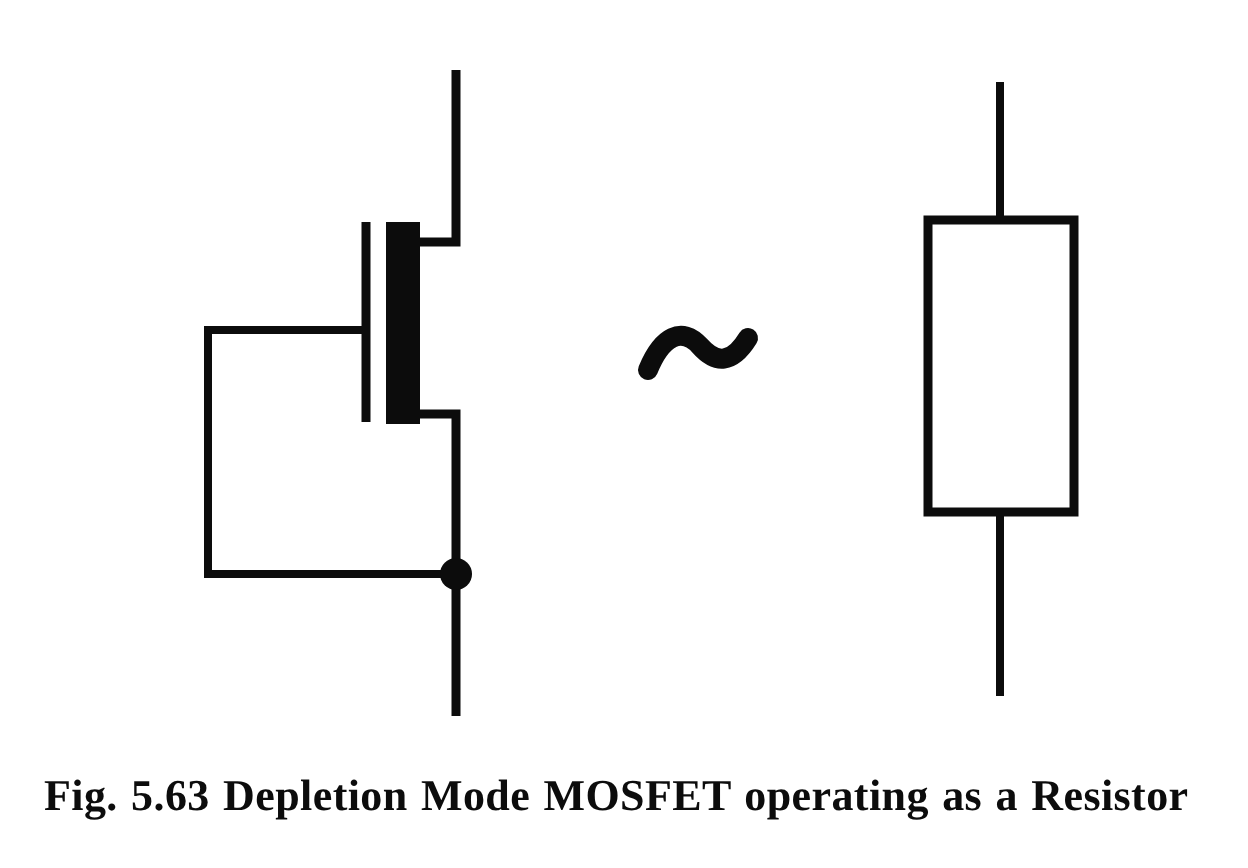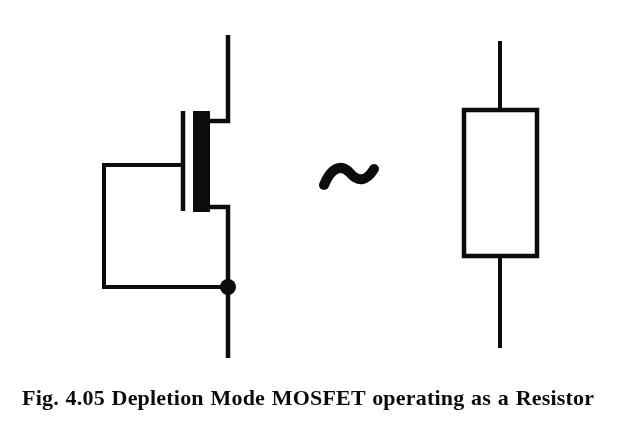--- a/index.html
+++ b/index.html
@@ -53,15 +53,15 @@
 
     <path d="M324 185 C331 168 341 163 350 173 C358 182 366 182 374 169" stroke="#0c0c0c" stroke-width="10" stroke-linecap="round" fill="none"></path>
 
     <g stroke="#0c0c0c" fill="none" stroke-width="4">
       <line x1="500" y1="41" x2="500" y2="110"></line>
       <rect x="464" y="110" width="73" height="146" fill="#ffffff" stroke-width="4.5"></rect>
       <line x1="500" y1="256" x2="500" y2="348"></line>
     </g>
   </svg>
 
-  <div class="figure-caption">Fig. 4.05 Depletion Mode MOSFET operating as a Resistor</div>
+  <div class="figure-caption">Fig. 5.63 Depletion Mode MOSFET operating as a Resistor</div>
 
 </div>
 
 </body></html>

